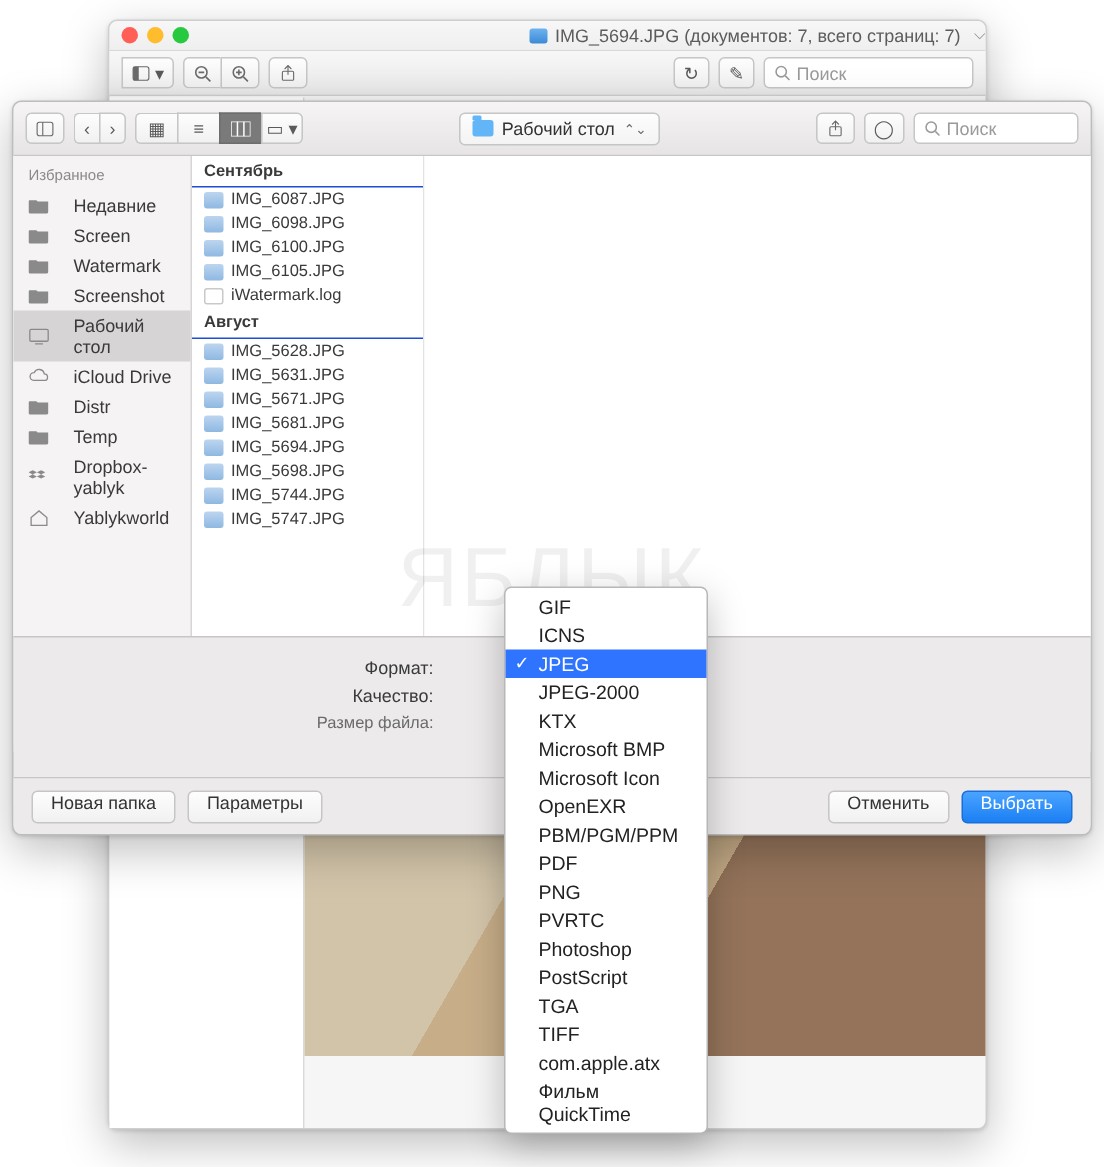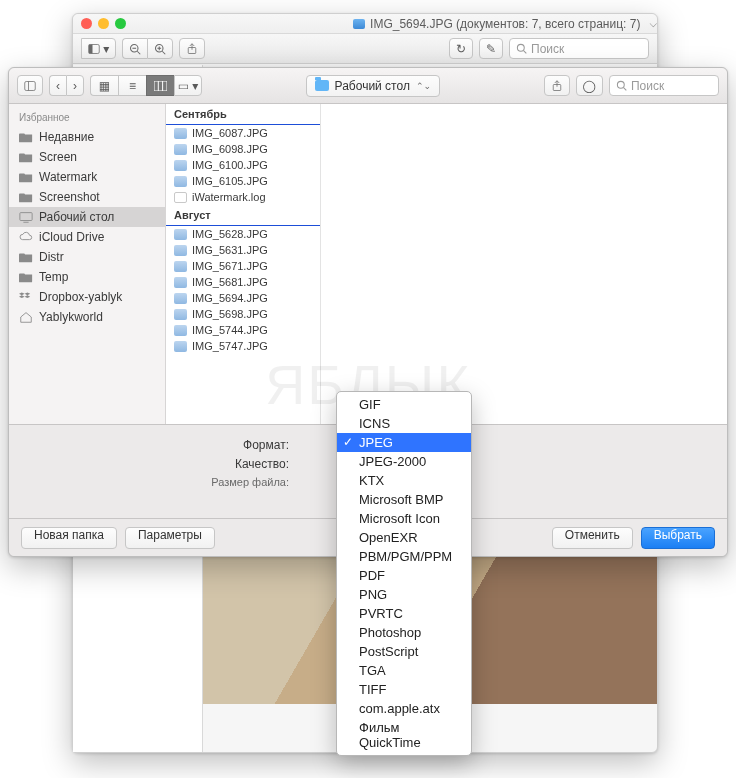--- a/index.html
+++ b/index.html
@@ -39,23 +39,23 @@
   .seg-views{display:flex}
   .seg-views .tbtn{width:28px;padding:0}
   .seg-views .tbtn.active{background:#7a7a7a;color:#fff;border-color:#6d6d6d}
   .breadcrumb{margin:0 auto;display:flex;align-items:center;gap:6px;border:1px solid #c6c6c6;background:linear-gradient(#fdfdfd,#f3f3f3);border-radius:4px;height:22px;padding:0 8px}
   .folder-icon{width:14px;height:11px;background:#62b6f7;border-radius:2px;position:relative}
   .folder-icon:before{content:"";position:absolute;top:-3px;left:0;width:6px;height:3px;background:#62b6f7;border-radius:1px 1px 0 0}
   .bc-chev{font-size:9px;color:#6a6a6a}
   .fn-search{display:flex;align-items:center;gap:4px;border:1px solid #c6c6c6;border-radius:4px;background:#fff;height:21px;padding:0 6px;width:110px;color:#9a9a9a}
 
   .fn-body{display:flex;height:320px;background:#fff}
-  .fn-sidebar{width:157px;background:#f5f3f3;border-right:1px solid #d7d5d5;padding-top:4px}
+  .fn-sidebar{width:119px;background:#f5f3f3;border-right:1px solid #d7d5d5;padding-top:4px}
   .fn-hdr{font-size:10px;color:#8a8a8a;padding:4px 10px;text-transform:none}
-  .fn-item{display:flex;align-items:center;gap:6px;padding:3px 10px;font-size:12px;color:#3a3a3a;cursor:default}
+  .fn-item{display:flex;align-items:center;gap:16px;padding:3px 10px;font-size:12px;color:#3a3a3a;cursor:default}
   .fn-item.sel{background:#d6d4d4}
   .fn-item .ic{width:14px;height:12px;display:inline-flex;align-items:center;justify-content:center;color:#7e7e7e}
   .fn-item .ic svg{width:14px;height:12px;fill:#7e7e7e}
 
   .fn-col{width:155px;border-right:1px solid #e3e3e3;overflow:hidden}
   .fn-grp-hdr{font-size:11px;font-weight:600;color:#3a3a3a;padding:4px 8px;border-bottom:1px solid #1d4ed8}
   .fn-row{display:flex;align-items:center;gap:5px;padding:2px 8px;font-size:11px;color:#3a3a3a;white-space:nowrap}
   .fn-row .fi{width:13px;height:11px;background:linear-gradient(#bcd5ef,#8fb8e2);border-radius:2px;display:inline-block}
   .fn-row.log .fi{background:#fff;border:1px solid #c9c9c9}
   .fn-preview{flex:1;background:#fff}

